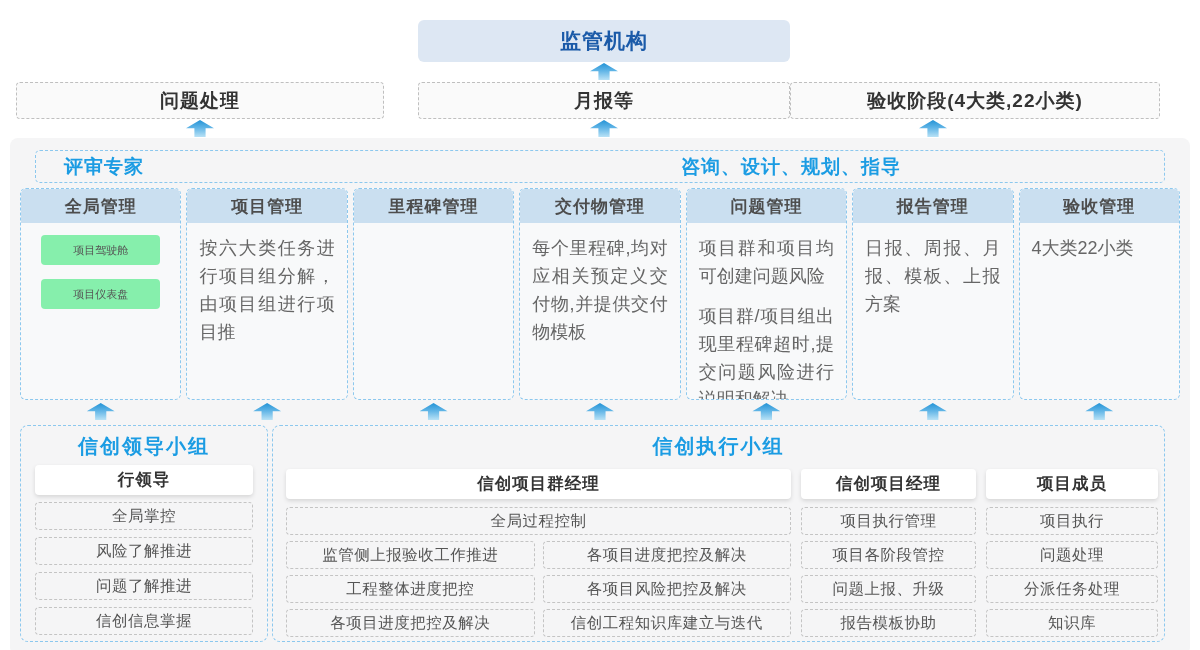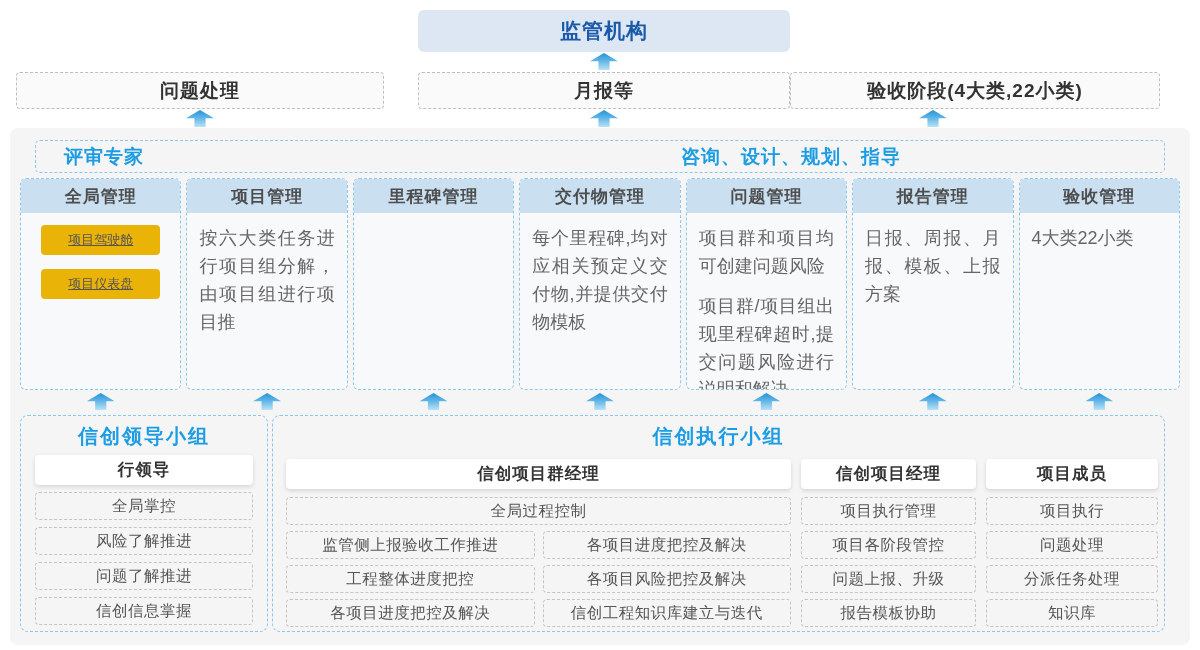--- a/index.html
+++ b/index.html
@@ -4,21 +4,21 @@
 <style>
   * { margin: 0; padding: 0; box-sizing: border-box; }
   html, body { width: 1200px; height: 650px; }
   body {
     font-family: "Liberation Sans", "DejaVu Sans", sans-serif;
     background: #ffffff;
     position: relative;
     overflow: hidden;
     color: #333;
   }
-  .abs { position: absolute; }
+  .abs { position: absolute; margin-top: 10px; }
 
   
   .regulator {
     left: 418px; top: 10px; width: 372px; height: 42px;
     background: #dde7f3; border-radius: 6px;
     display: flex; align-items: center; justify-content: center;
     font-size: 21px; font-weight: bold; color: #1a5aa8;
     letter-spacing: 1px;
   }
 
@@ -71,23 +71,23 @@
     display: flex; align-items: center; justify-content: center;
     font-size: 17px; font-weight: bold; color: #4d4d4d; letter-spacing: 1px;
   }
   .col-body { padding: 12px 12px 0 12px; }
   .col-body p {
     font-size: 18px; color: #666; line-height: 1.55;
     text-align: justify; margin-bottom: 12px;
   }
   .chip {
     width: 88%; margin: 0 auto 14px auto; height: 30px;
-    background: #eab308; border-radius: 4px;
-    display: flex; align-items: center; justify-content: center;
-    font-size: 13px; color: #555; text-decoration: underline;
+    background: #86efac; border-radius: 4px;
+    display: flex; align-items: center; justify-content: center;
+    font-size: 11px; color: #555;
   }
 
   
   .col-arrows {
     position: absolute; left: 10px; top: 265px; width: 1160px; height: 17px;
     display: flex; gap: 5px;
   }
   .col-arrows .cell { flex: 1; display: flex; justify-content: center; }
 
   

